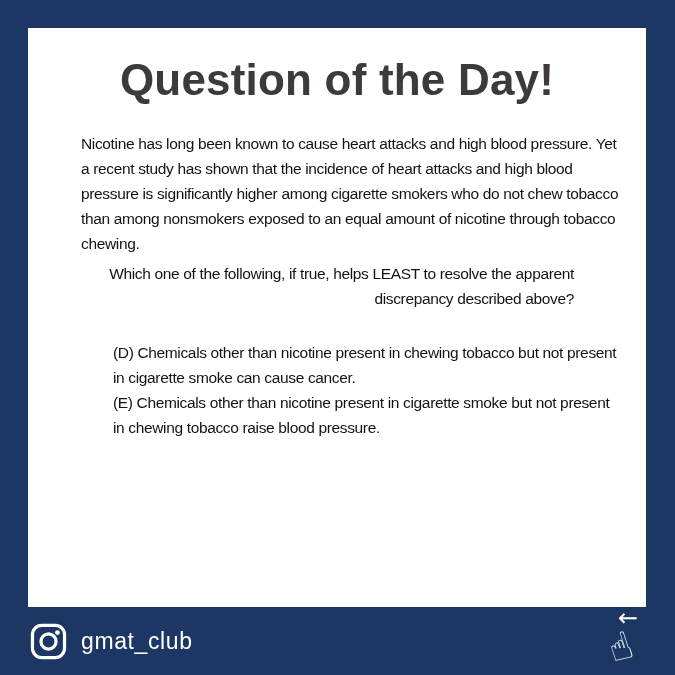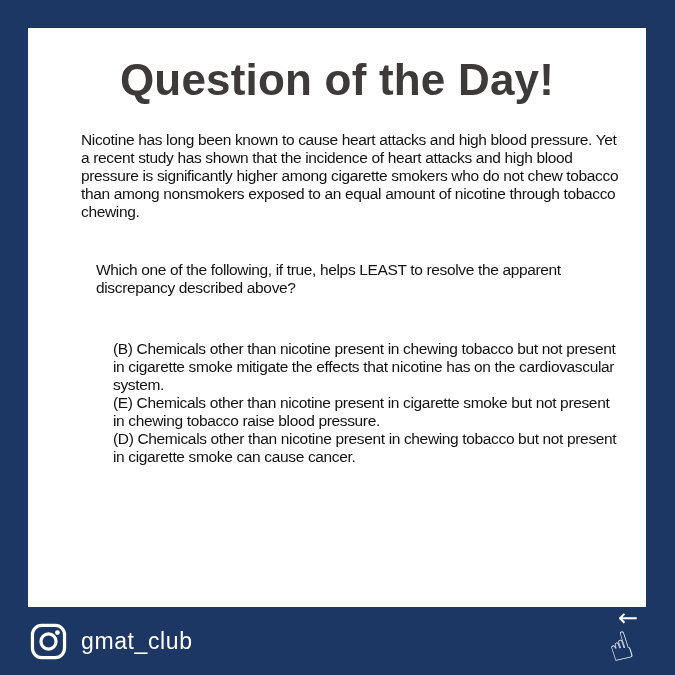--- a/index.html
+++ b/index.html
@@ -23,33 +23,34 @@
     text-align: center;
     font-size: 44px;
     font-weight: 800;
     letter-spacing: 0.2px;
     color: #3e3a3a;
     font-family: "Liberation Sans", sans-serif;
   }
   .bodytext {
     color: #131313;
     font-size: 15.5px;
-    line-height: 18px;
+    line-height: 25px;
     letter-spacing: -0.35px;
     font-family: "Liberation Sans", sans-serif;
   }
   .passage {
     position: absolute;
     left: 53px; top: 103px;
     width: 540px;
   }
   .question {
     position: absolute;
     left: 68px; top: 233px;
     width: 478px;
+    text-align: right;
   }
   .choices {
     position: absolute;
     left: 85px; top: 312px;
     width: 508px;
   }
   .footer {
     position: absolute;
     left: 0; top: 607px;
     width: 675px; height: 51px;
@@ -93,23 +94,22 @@
   }
 </style>
 </head>
 <body>
 
 <div class="card">
   <h1 class="title">Question of the Day!</h1>
   <p class="passage bodytext">Nicotine has long been known to cause heart attacks and high blood pressure. Yet a recent study has shown that the incidence of heart attacks and high blood pressure is significantly higher among cigarette smokers who do not chew tobacco than among nonsmokers exposed to an equal amount of nicotine through tobacco chewing.</p>
   <p class="question bodytext">Which one of the following, if true, helps LEAST to resolve the apparent discrepancy described above?</p>
   <div class="choices bodytext">
-    <div class="choice">(B) Chemicals other than nicotine present in chewing tobacco but not present in cigarette smoke mitigate the effects that nicotine has on the cardiovascular system.</div>
+    <div class="choice">(D) Chemicals other than nicotine present in chewing tobacco but not present in cigarette smoke can cause cancer.</div>
     <div class="choice">(E) Chemicals other than nicotine present in cigarette smoke but not present in chewing tobacco raise blood pressure.</div>
-    <div class="choice">(D) Chemicals other than nicotine present in chewing tobacco but not present in cigarette smoke can cause cancer.</div>
   </div>
 </div>
 
 <div class="footer">
   <div class="handle-row">
     <span style="display:flex;">
       <svg width="37" height="37" viewBox="0 0 24 24" aria-hidden="true">
         <rect x="1.6" y="1.6" width="20.8" height="20.8" rx="6" fill="none" stroke="#ffffff" stroke-width="2.1"></rect>
         <circle cx="12" cy="12" r="4.9" fill="none" stroke="#ffffff" stroke-width="2.1"></circle>
         <circle cx="17.8" cy="6.2" r="1.55" fill="#ffffff"></circle>

